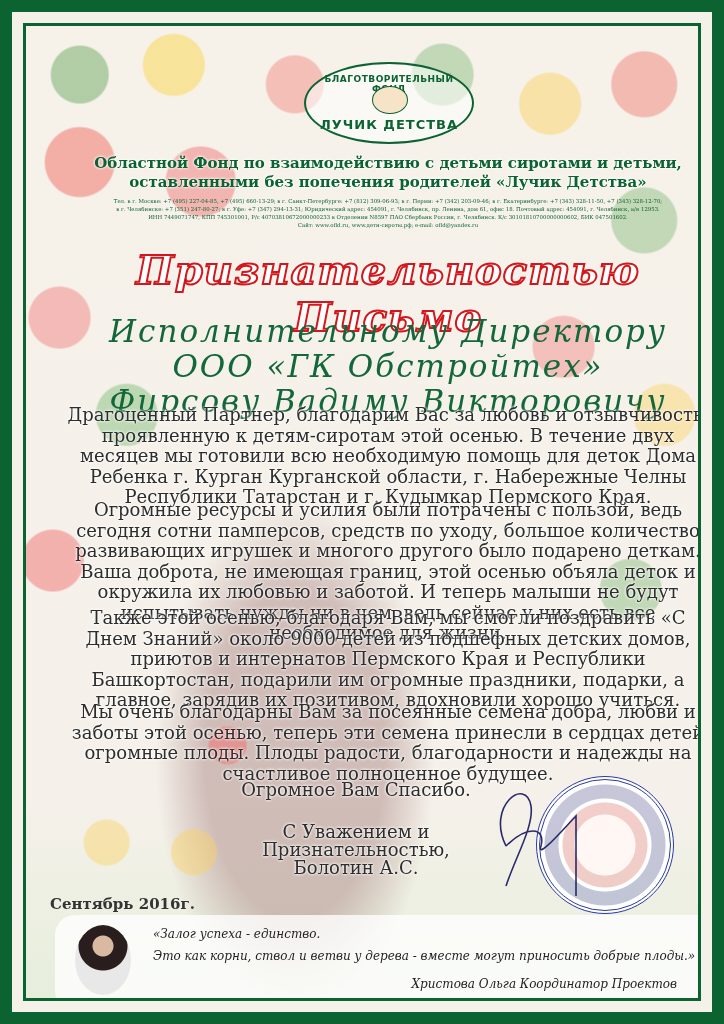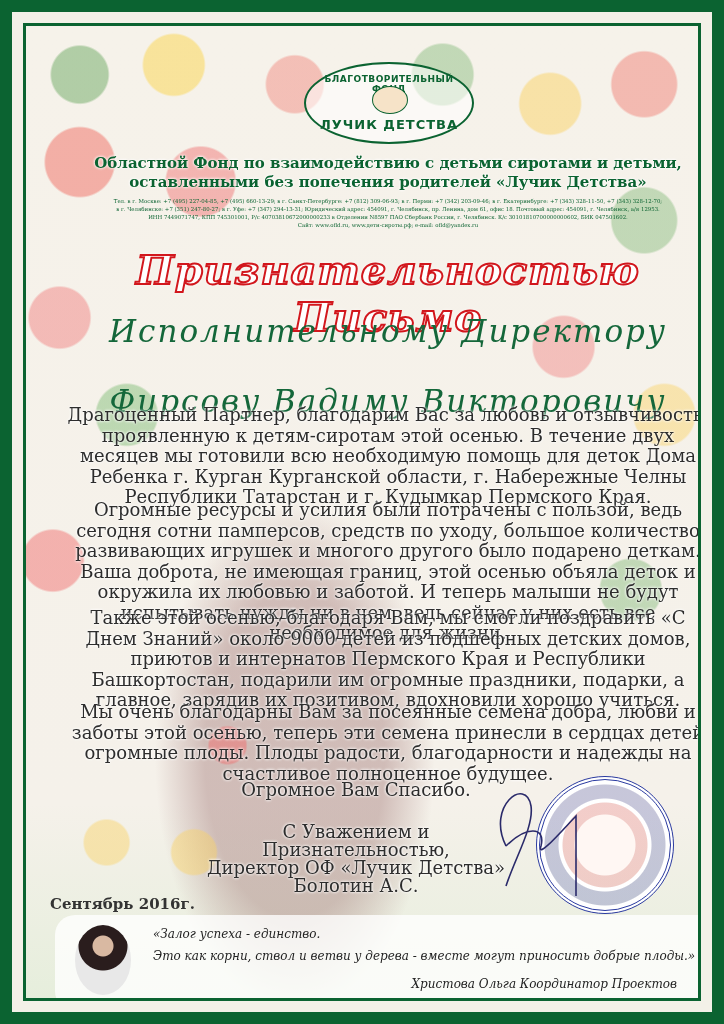--- a/index.html
+++ b/index.html
@@ -66,31 +66,31 @@
   <div class="abs addr">
     <div>Тел. в г. Москве: +7 (495) 227-04-85, +7 (495) 660-13-29; в г. Санкт-Петербурге: +7 (812) 309-06-93; в г. Перми: +7 (342) 203-09-46; в г. Екатеринбурге: +7 (343) 328-11-50, +7 (343) 328-12-70;</div>
     <div>в г. Челябинске: +7 (351) 247-80-27; в г. Уфе: +7 (347) 294-13-31; Юридический адрес: 454091, г. Челябинск, пр. Ленина, дом 61, офис 18. Почтовый адрес: 454091, г. Челябинск, а/я 12953.</div>
     <div>ИНН 7449071747, КПП 745301001, Р/с 40703810672000000233 в Отделении N8597 ПАО Сбербанк России, г. Челябинск. К/с 30101810700000000602, БИК 047501602.</div>
     <div>Сайт: www.ofld.ru, www.дети-сироты.рф; e-mail: ofld@yandex.ru</div>
   </div>
 
   <div class="abs title">Признательностью Письмо</div>
 
   <div class="abs addressee" style="top:287px">Исполнительному Директору</div>
+  <div class="abs addressee" style="top:322px">ООО «ГК Обстройтех»</div>
   <div class="abs addressee" style="top:357px">Фирсову Вадиму Викторовичу</div>
 
   <div class="abs body" style="top:379px">Драгоценный Партнер, благодарим Вас за любовь и отзывчивость, проявленную к детям-сиротам этой осенью. В течение двух месяцев мы готовили всю необходимую помощь для деток Дома Ребенка г. Курган Курганской области, г. Набережные Челны Республики Татарстан и г. Кудымкар Пермского Края.</div>
   <div class="abs body" style="top:474px">Огромные ресурсы и усилия были потрачены с пользой, ведь сегодня сотни памперсов, средств по уходу, большое количество развивающих игрушек и многого другого было подарено деткам. Ваша доброта, не имеющая границ, этой осенью объяла деток и окружила их любовью и заботой. И теперь малыши не будут испытывать нужды ни в чем, ведь сейчас у них есть все необходимое для жизни.</div>
   <div class="abs body" style="top:582px">Также этой осенью, благодаря Вам, мы смогли поздравить «С Днем Знаний» около 9000 детей из подшефных детских домов, приютов и интернатов Пермского Края и Республики Башкортостан, подарили им огромные праздники, подарки, а главное, зарядив их позитивом, вдохновили хорошо учиться.</div>
   <div class="abs body" style="top:676px">Мы очень благодарны Вам за посеянные семена добра, любви и заботы этой осенью, теперь эти семена принесли в сердцах детей огромные плоды. Плоды радости, благодарности и надежды на счастливое полноценное будущее.</div>
 
   <div class="abs body" style="top:754px; left:200px; width:260px;text-align:center;">Огромное Вам Спасибо.</div>
   <div class="abs body" style="top:797px; left:170px; width:320px; line-height:18px;">
     <div>С Уважением и Признательностью,</div>
-    <div>Директор ОФ «Лучик Детства»</div>
     <div>Болотин А.С.</div>
   </div>
 
   <div class="abs seal" style="left:510px; top:750px;"></div>
   <svg class="abs sig" style="left:460px; top:740px;" viewBox="0 0 120 130">
     <path d="M20 80 C0 40, 40 10, 45 40 C48 60, 30 90, 20 120 M20 80 C40 60, 60 60, 55 80 C50 95, 80 60, 90 50 L90 130" stroke="#2a2a6a" stroke-width="1.6" fill="none"></path>
   </svg>
 
   <div class="abs date" style="left:24px; top:853px;margin-top:16px;">Сентябрь 2016г.</div>
 

